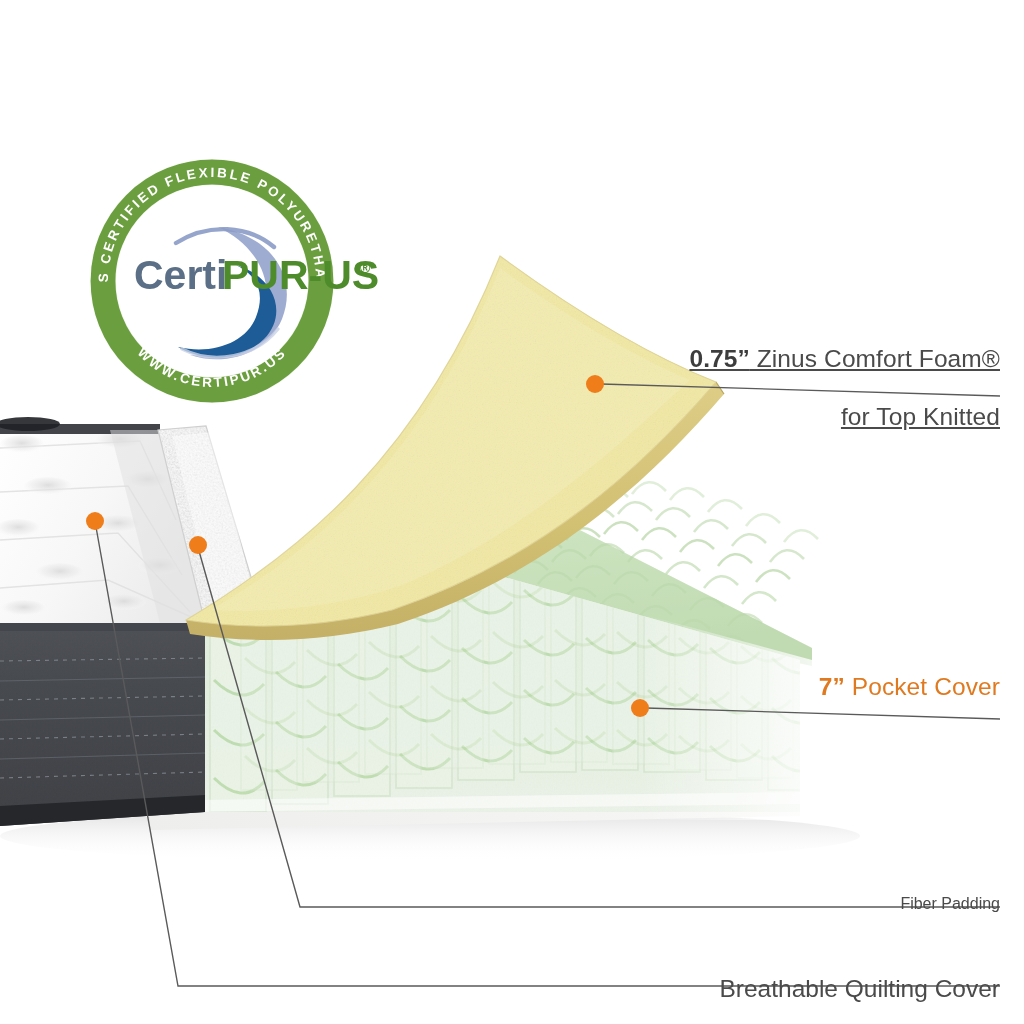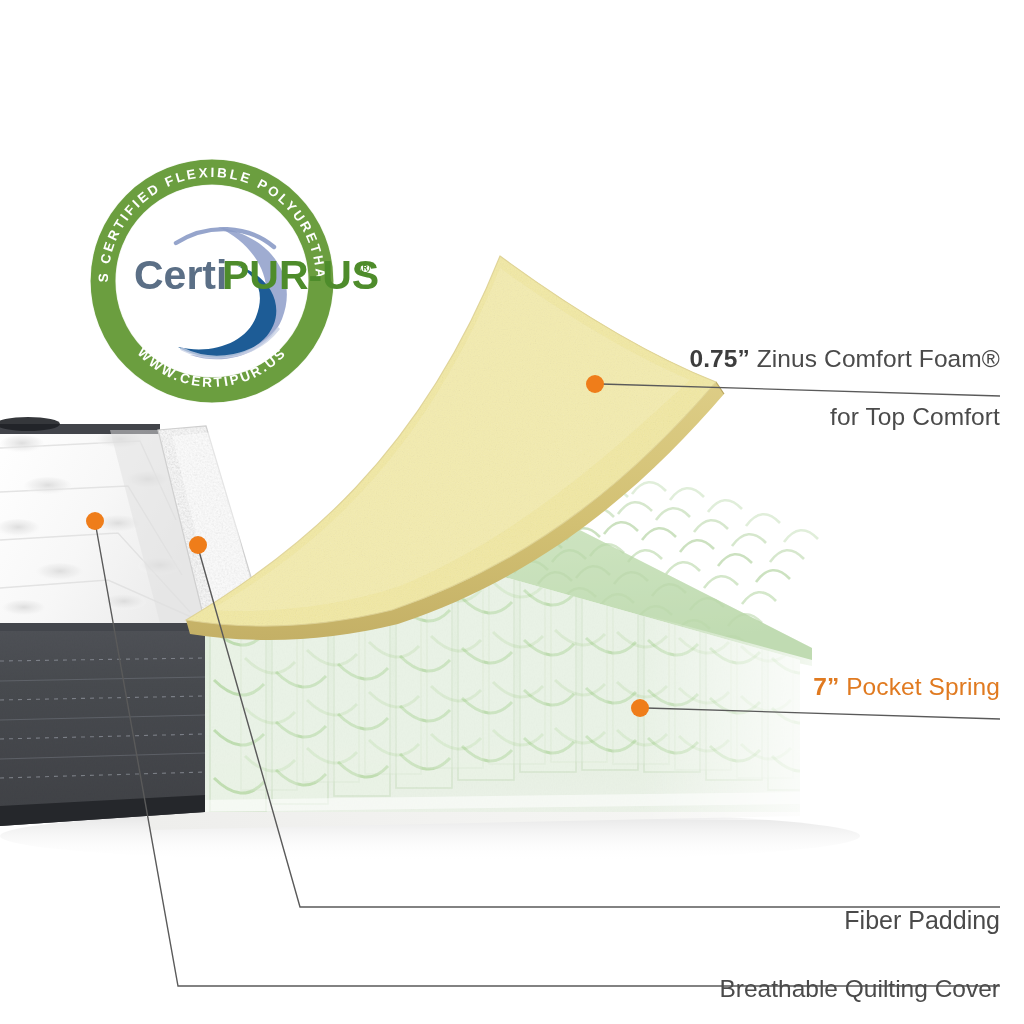--- a/index.html
+++ b/index.html
@@ -3,25 +3,25 @@
 <meta charset="utf-8">
 <style>
   html,body{margin:0;padding:0;background:#ffffff;}
   body{width:1024px;height:1024px;overflow:hidden;font-family:"Liberation Sans",sans-serif;}
   #stage{position:relative;width:1024px;height:1024px;background:#ffffff;}
   #art{position:absolute;left:0;top:0;width:1024px;height:1024px;}
 
   .label{position:absolute;text-align:right;line-height:1.18;white-space:pre-line;}
   .label .l1,.label .l2{display:block;}
 
-  #lbl-foam{right:24px;top:316px;width:420px;font-size:24.5px;color:#4a4a4a;letter-spacing:.1px;}
+  #lbl-foam{right:24px;top:316px;width:420px;font-size:24.5px;color:#4a4a4a;letter-spacing:.1px;text-decoration:underline;}
   #lbl-foam .l1 b{font-weight:700;color:#3d3d3d;}
   #lbl-spring{right:24px;top:644px;width:420px;font-size:24.5px;color:#e07a20;letter-spacing:.1px;}
   #lbl-spring .l1 b{font-weight:700;}
-  #lbl-fiber{right:24px;top:876px;width:420px;font-size:25px;color:#4a4a4a;}
+  #lbl-fiber{right:24px;top:876px;width:420px;font-size:16px;color:#4a4a4a;}
   #lbl-cover{right:24px;top:946px;width:460px;font-size:24.5px;color:#4a4a4a;}
 </style>
 </head>
 <body>
 
 <div id="stage">
 
   <svg id="art" viewBox="0 0 1024 1024">
     <defs>
 
@@ -351,25 +351,25 @@
         <text x="-78" y="8" font-family="'Liberation Sans',sans-serif" font-size="41" font-weight="700" fill="#5b6f86">Certi</text>
         <text x="10" y="8" font-family="'Liberation Sans',sans-serif" font-size="41" font-weight="700" fill="#4e8c2b">PUR-US</text>
         <text x="148" y="-8" font-family="'Liberation Sans',sans-serif" font-size="14" font-weight="700" fill="#4e8c2b">®</text>
       </g>
     </g>
 
   </svg>
 
   <div class="label" id="lbl-foam">
     <span class="l1"><b>0.75”</b><span> Zinus Comfort Foam®</span></span>
-    <span class="l2">for Top Comfort</span>
+    <span class="l2">for Top Knitted</span>
   </div>
 
   <div class="label" id="lbl-spring">
-    <span class="l1"><b>7”</b><span> Pocket Spring</span></span>
+    <span class="l1"><b>7”</b><span> Pocket Cover</span></span>
   </div>
 
   <div class="label" id="lbl-fiber">
     <span class="l1">Fiber Padding</span>
   </div>
 
   <div class="label" id="lbl-cover">
     <span class="l1">Breathable Quilting Cover</span>
   </div>
 

